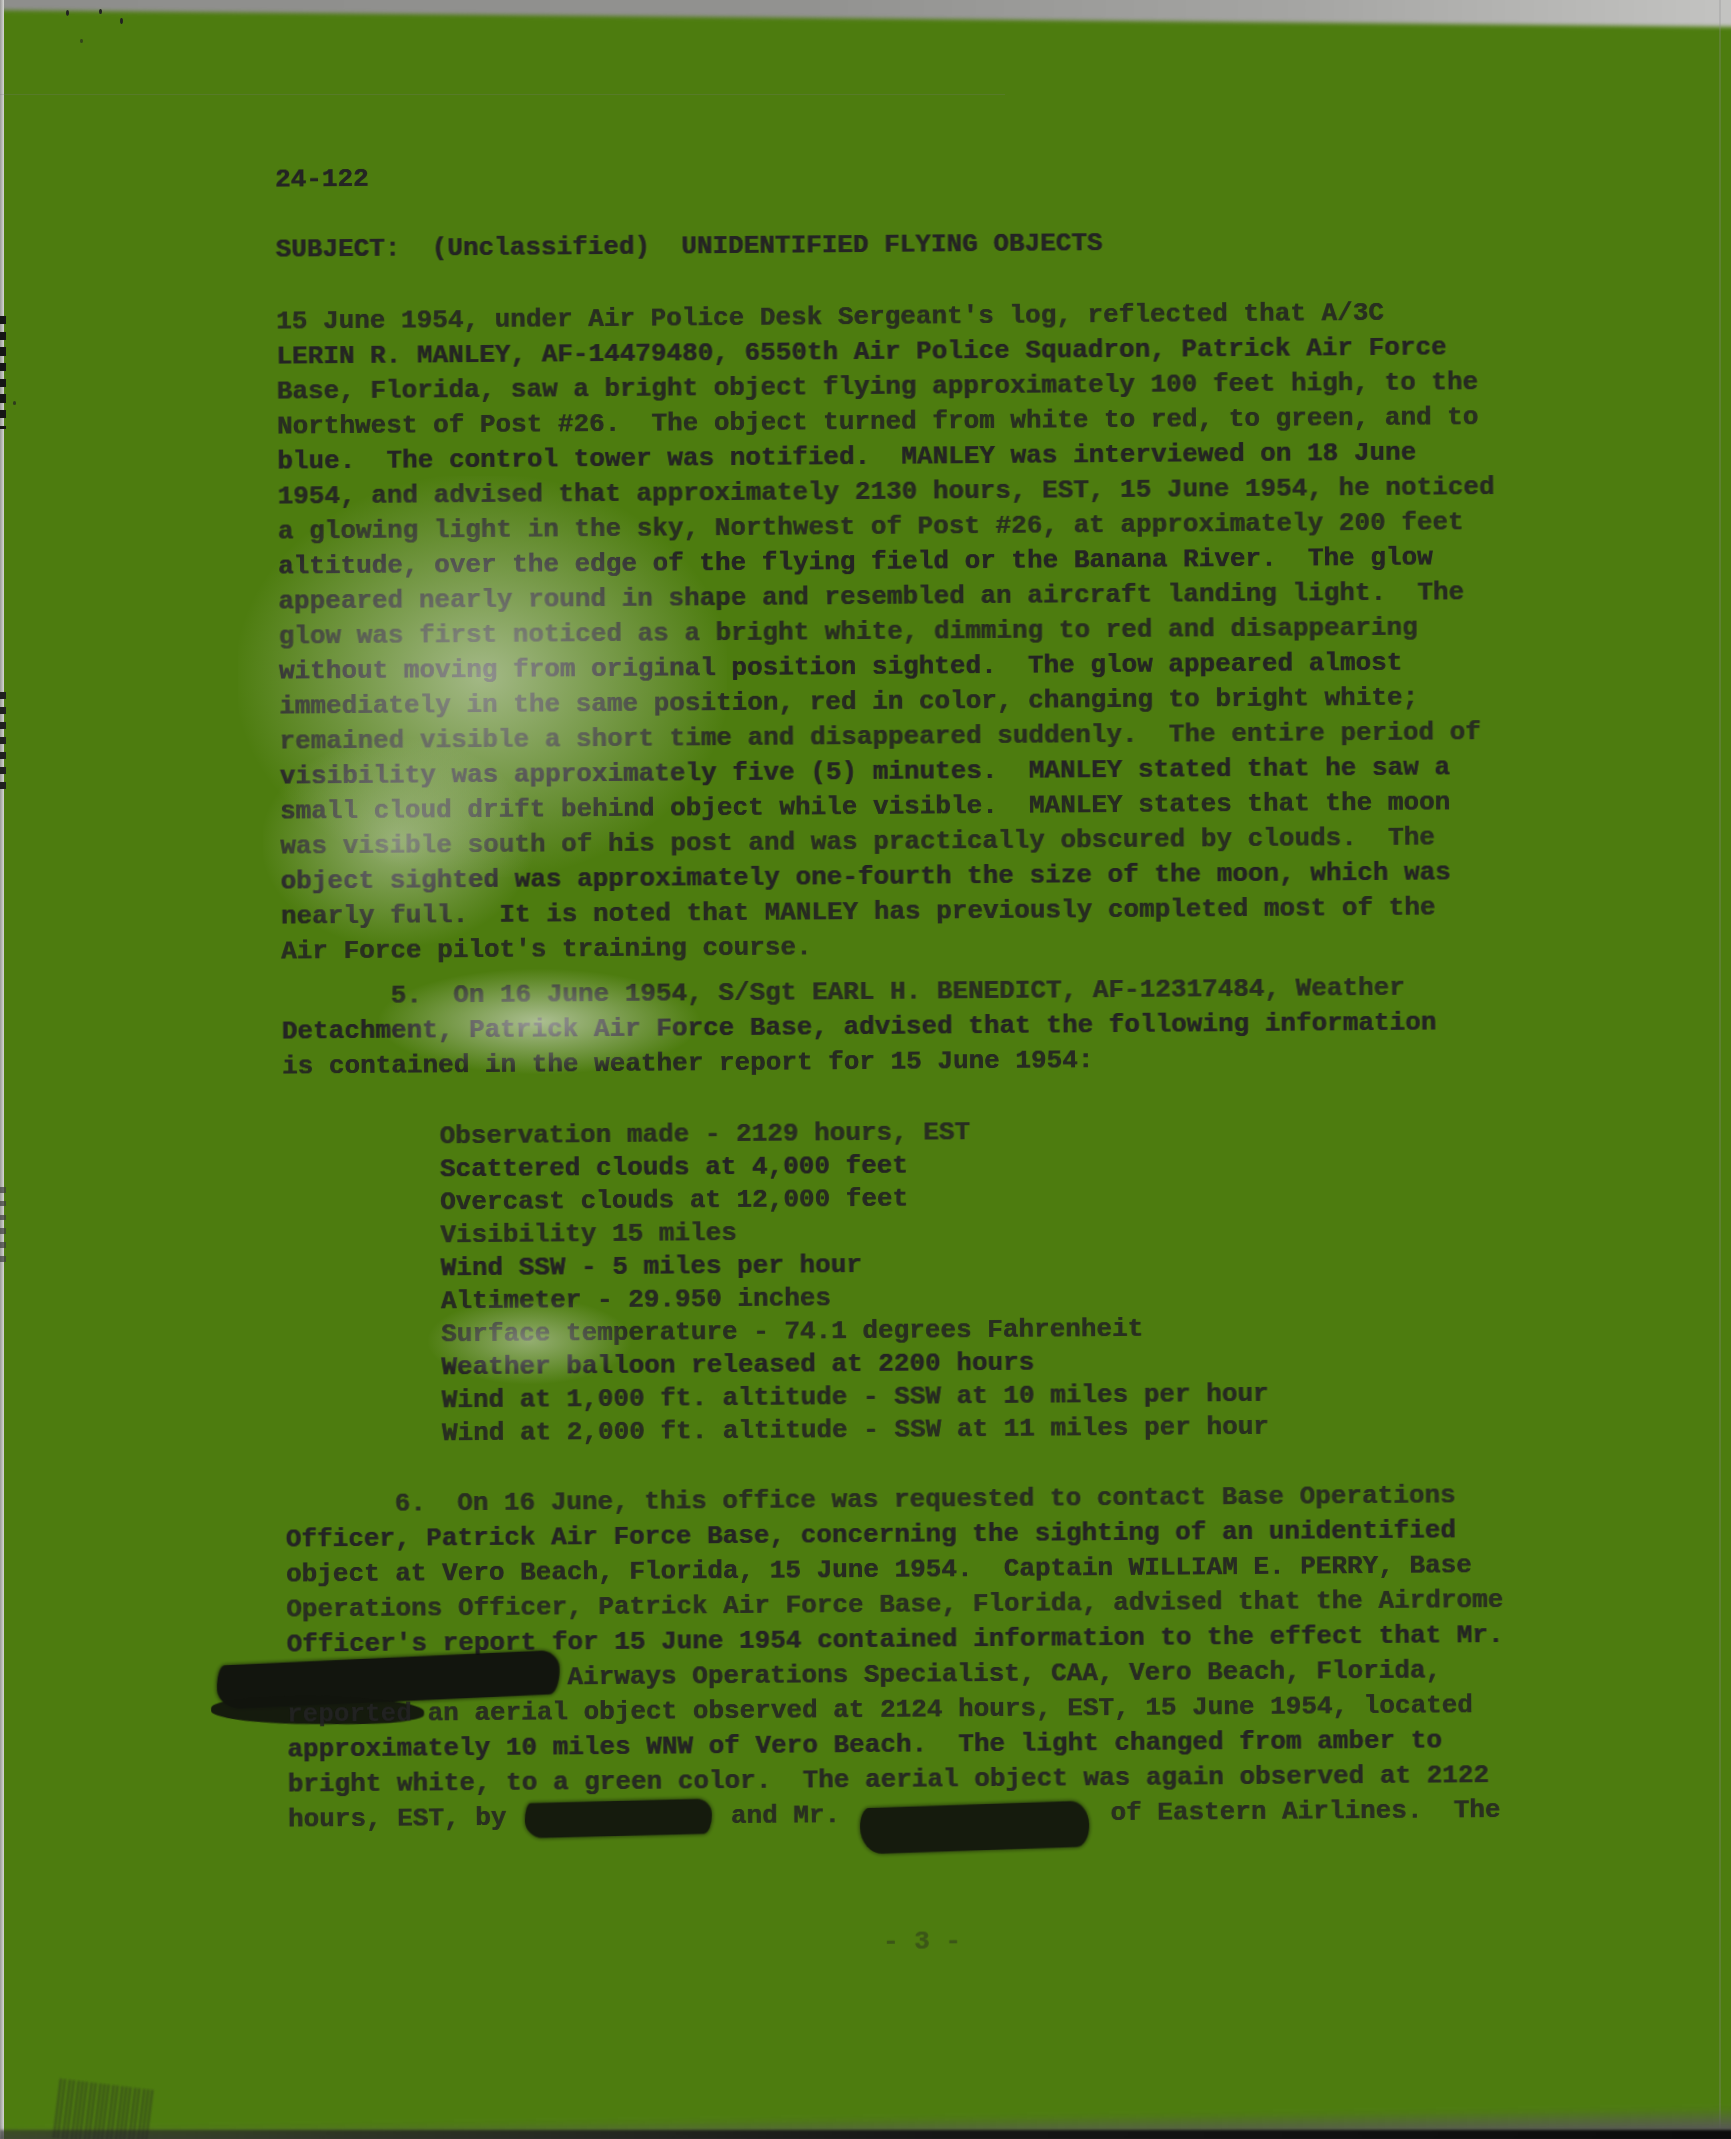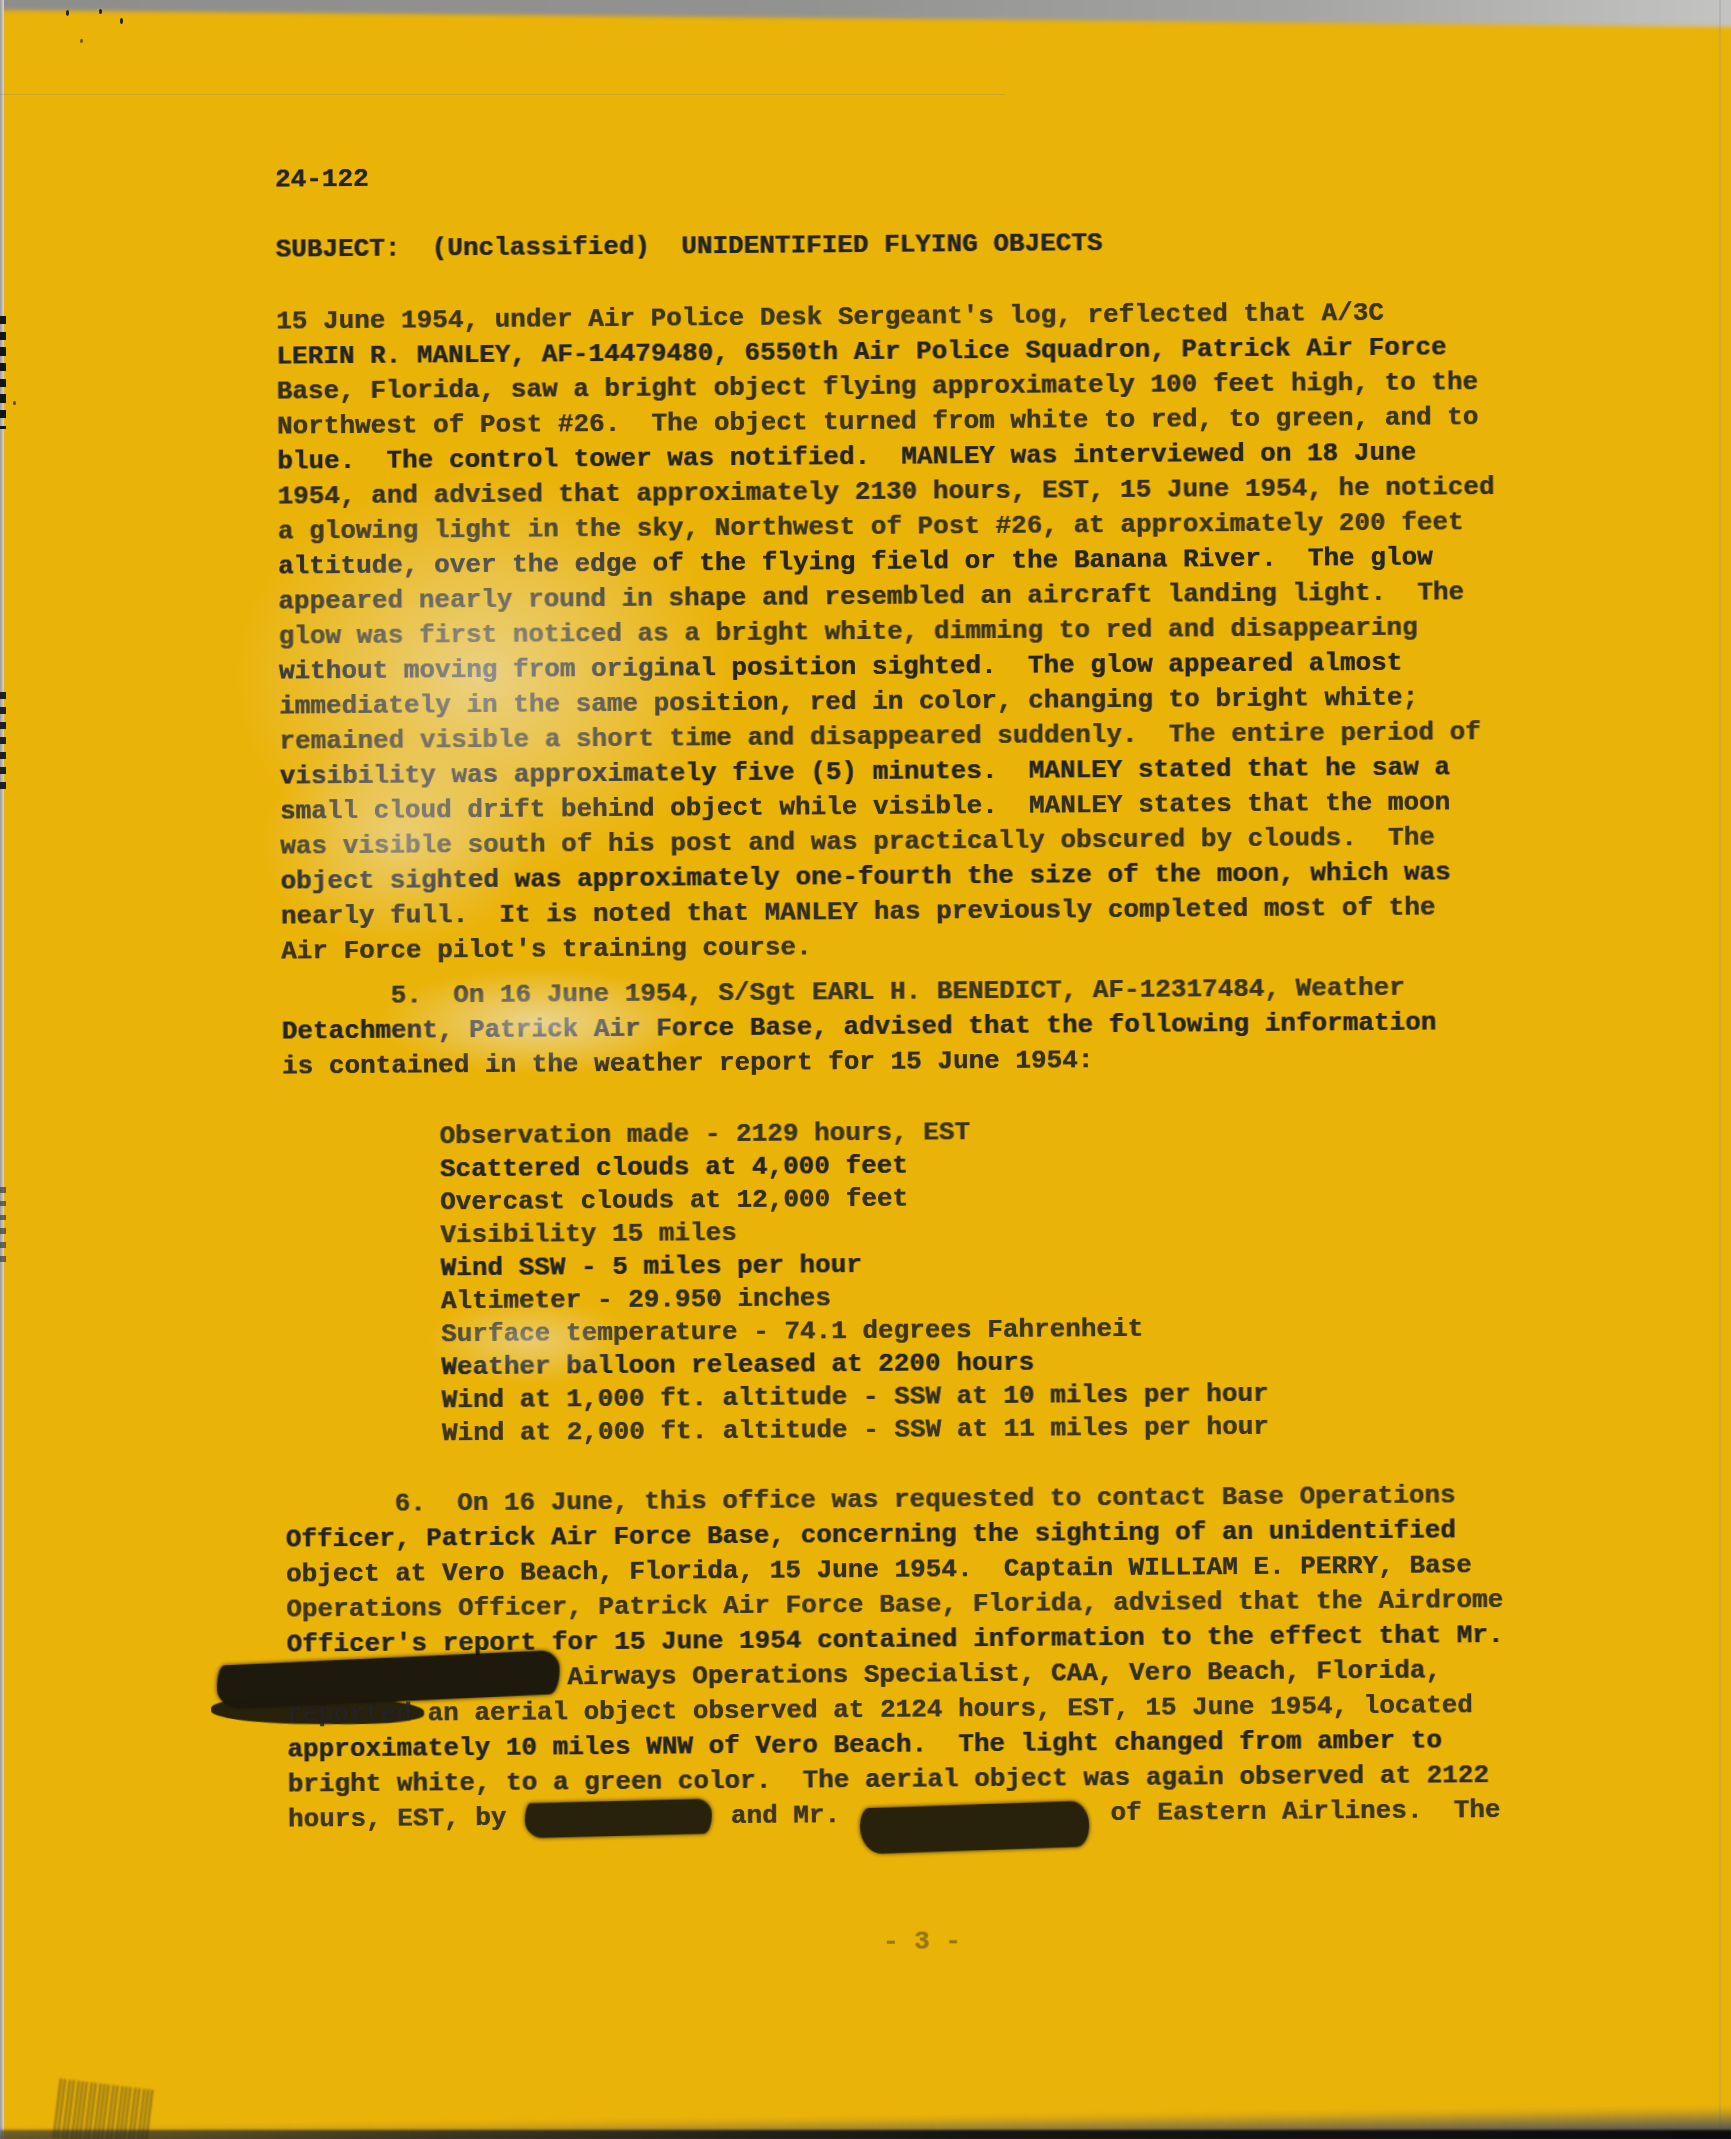--- a/index.html
+++ b/index.html
@@ -1,16 +1,16 @@
 <!DOCTYPE html>
 <html style="font-size:10px"><head>
 <meta charset="utf-8">
 <style>
   html,body{margin:0;padding:0;background:#d8d8d6;}
-  #page{position:relative;width:1732px;height:2140px;background:#eab308;overflow:hidden;
+  #page{position:relative;width:1732px;height:2140px;background:#4d7c0f;overflow:hidden;
         font-family:"Liberation Mono","DejaVu Sans Mono",monospace;}
   
   .scan-top{position:absolute;top:-27.6px;left:-19px;width:1830px;height:38px;
     background:linear-gradient(to right,#8e8e8c 0%,#929290 45%,#a5a5a3 72%,#c9c9c7 100%);
     transform:rotate(0.55deg);transform-origin:left top;filter:blur(1.9px);}
   .scan-left{position:absolute;left:0;top:0;width:4.4px;height:100%;
     background:linear-gradient(to right,#9a9a98,#d6d6d4);}
   .edge-marks{position:absolute;left:0;width:5.6px;filter:blur(0.6px);}
   .em1{top:316px;height:113px;background:repeating-linear-gradient(to bottom,#151515 0 8.1px,transparent 8.1px 15.7px);}
   .em2{top:692px;height:100px;background:repeating-linear-gradient(to bottom,#202020 0 6.9px,transparent 6.9px 15px);}

